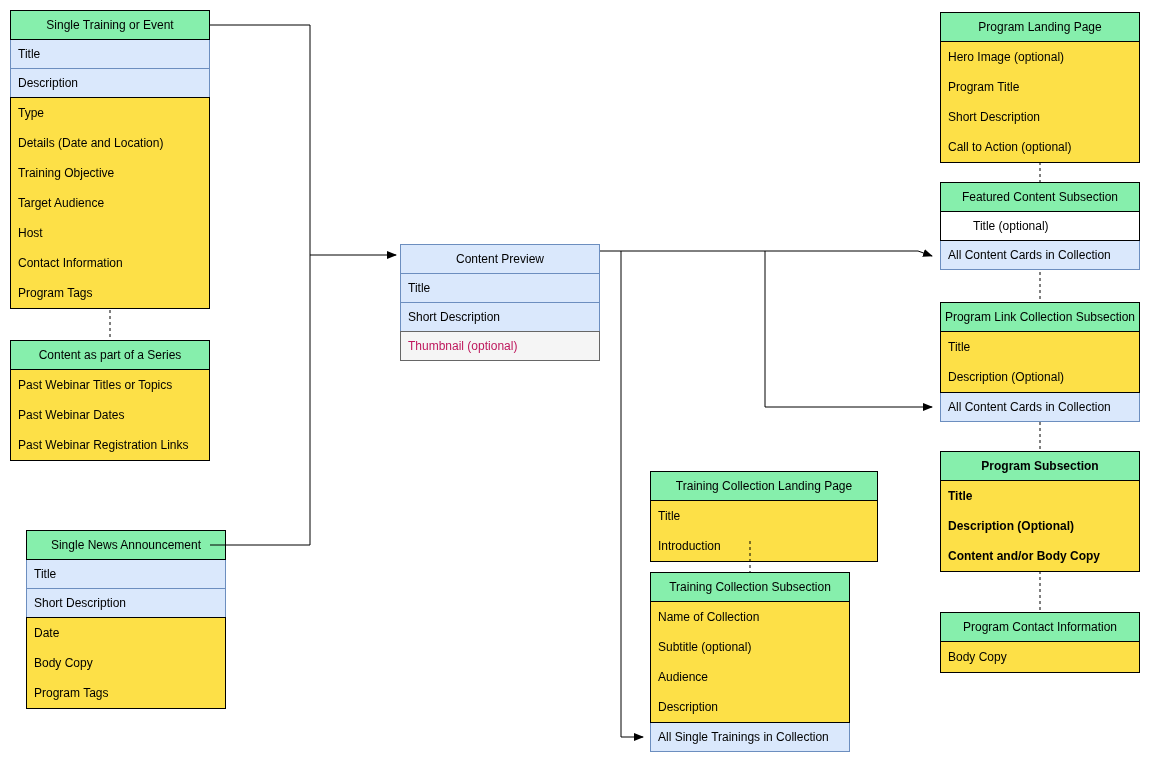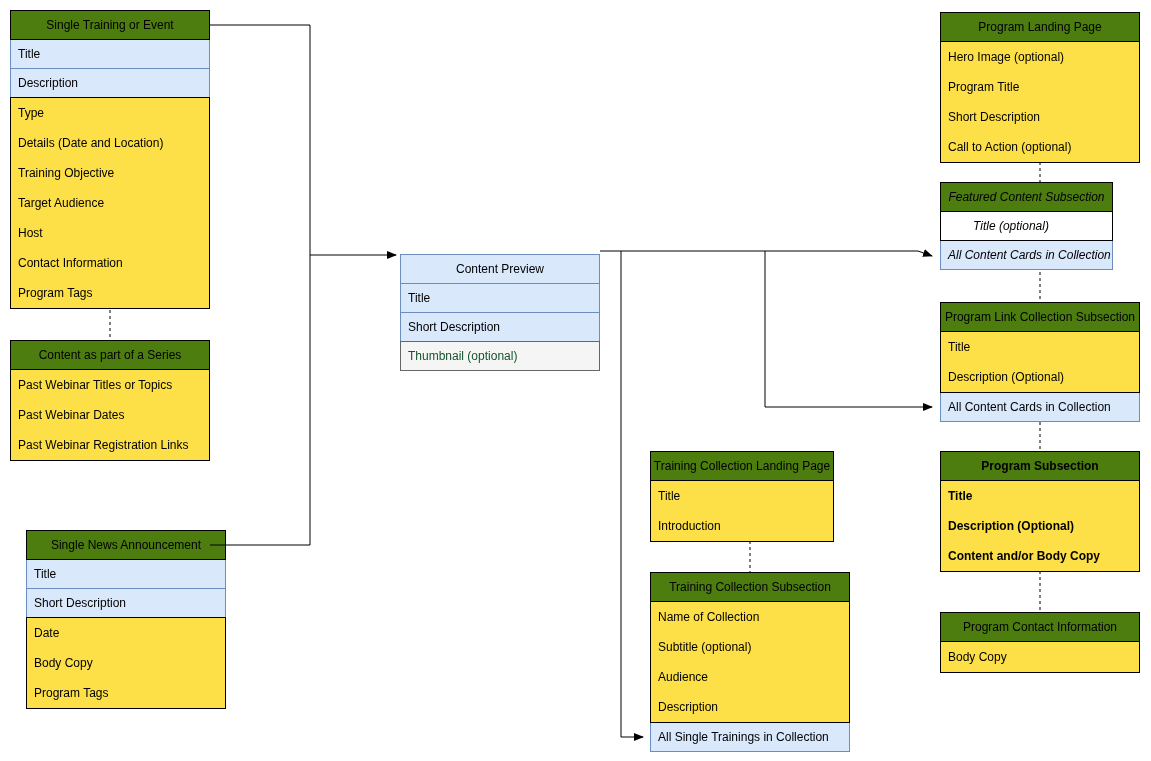--- a/index.html
+++ b/index.html
@@ -20,21 +20,21 @@
     pointer-events: none;
     z-index: 10;
   }
   .box { position: absolute; }
   .box-header {
     position: relative;
     z-index: 3;
     height: 30px;
     line-height: 28px;
     text-align: center;
-    background: #4d7c0f;
+    background: #86efac;
     border: 1px solid #000000;
     box-sizing: border-box;
     white-space: nowrap;
     overflow: hidden;
   }
   .box-header.blue {
     background: #dae8fc;
     border-color: #6c8ebf;
   }
   .row {
@@ -51,21 +51,21 @@
   }
   .row.white { z-index: 2; padding-left: 32px; }
   .row.blue {
     background: #dae8fc;
     border-color: #6c8ebf;
     z-index: 1;
   }
   .row.gray {
     background: #f5f5f5;
     border-color: #666666;
-    color: #14532d;
+    color: #be185d;
     z-index: 1;
   }
   .group {
     position: relative;
     z-index: 2;
     border: 1px solid #000000;
     box-sizing: border-box;
     background: #fde047;
     margin-top: -1px;
   }
@@ -108,36 +108,36 @@
     <div class="box" style="left: 26px; top: 530px; width: 200px;">
       <div class="box-header">Single News Announcement</div>
       <div class="row blue">Title</div>
       <div class="row blue">Short Description</div>
       <div class="group">
         <div class="line">Date</div>
         <div class="line">Body Copy</div>
         <div class="line">Program Tags</div>
       </div>
     </div>
-    <div class="box" style="left: 400px; top: 254px; width: 200px;">
+    <div class="box" style="left: 400px; top: 244px; width: 200px;">
       <div class="box-header blue">Content Preview</div>
       <div class="row blue">Title</div>
       <div class="row blue">Short Description</div>
       <div class="row gray">Thumbnail (optional)</div>
     </div>
     <div class="box" style="left: 940px; top: 12px; width: 200px;">
       <div class="box-header">Program Landing Page</div>
       <div class="group">
         <div class="line">Hero Image (optional)</div>
         <div class="line">Program Title</div>
         <div class="line">Short Description</div>
         <div class="line">Call to Action (optional)</div>
       </div>
     </div>
-    <div class="box" style="left: 940px; top: 182px; width: 173px; font-style: italic;">
+    <div class="box" style="left: 940px; top: 182px; width: 200px;">
       <div class="box-header">Featured Content Subsection</div>
       <div class="row white">Title (optional)</div>
       <div class="row blue">All Content Cards in Collection</div>
     </div>
     <div class="box" style="left: 940px; top: 302px; width: 200px;">
       <div class="box-header">Program Link Collection Subsection</div>
       <div class="group">
         <div class="line">Title</div>
         <div class="line">Description (Optional)</div>
       </div>
@@ -150,21 +150,21 @@
         <div class="line">Description (Optional)</div>
         <div class="line">Content and/or Body Copy</div>
       </div>
     </div>
     <div class="box" style="left: 940px; top: 612px; width: 200px;">
       <div class="box-header">Program Contact Information</div>
       <div class="group">
         <div class="line">Body Copy</div>
       </div>
     </div>
-    <div class="box" style="left: 650px; top: 451px; width: 184px;">
+    <div class="box" style="left: 650px; top: 471px; width: 228px;">
       <div class="box-header">Training Collection Landing Page</div>
       <div class="group">
         <div class="line">Title</div>
         <div class="line">Introduction</div>
       </div>
     </div>
     <div class="box" style="left: 650px; top: 572px; width: 200px;">
       <div class="box-header">Training Collection Subsection</div>
       <div class="group">
         <div class="line">Name of Collection</div>

